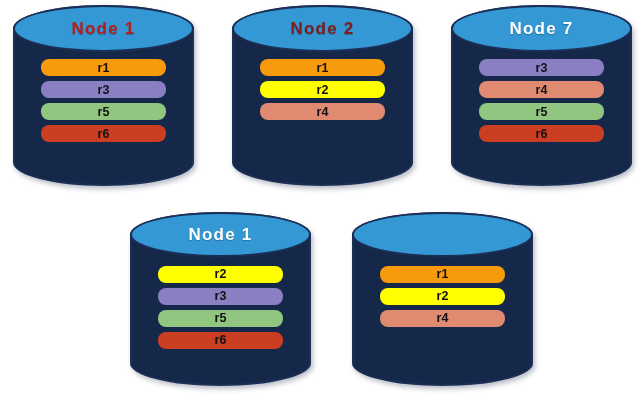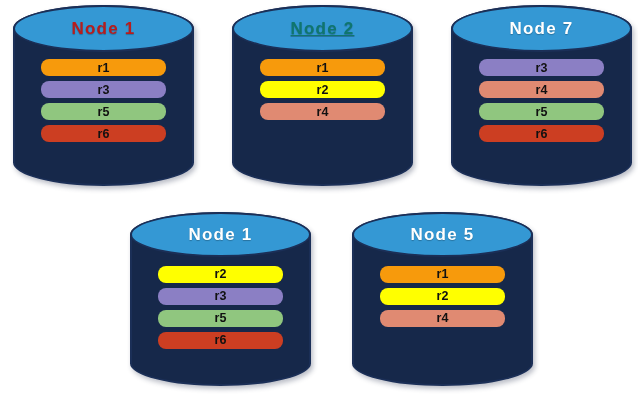--- a/index.html
+++ b/index.html
@@ -103,21 +103,21 @@
       <div class="replica-stack" style="top: 30%; padding-left: 28px; padding-right: 28px; box-sizing: border-box;">
         <div class="replica" style="background: rgb(247, 154, 12); color: rgb(17, 17, 17);">r1</div>
         <div class="replica" style="background: rgb(139, 127, 196); color: rgb(17, 17, 17);">r3</div>
         <div class="replica" style="background: rgb(144, 198, 127); color: rgb(17, 17, 17);">r5</div>
         <div class="replica" style="background: rgb(204, 62, 34); color: rgb(17, 17, 17);">r6</div>
       </div>
     </div>
     <div class="node" style="left: 232px; top: 5px; width: 181px; height: 181px;">
       <div class="cyl-body" style="background: rgb(22, 40, 74); border-color: rgb(27, 47, 87);"></div>
       <div class="cyl-top" style="background: rgb(52, 152, 212); border-color: rgb(27, 47, 87);"></div>
-      <div class="node-label" style="color: #0f766e; text-decoration: underline;">Node  2</div>
+      <div class="node-label" style="color: #7f1d1d;">Node  2</div>
       <div class="replica-stack" style="top: 30%; padding-left: 28px; padding-right: 28px; box-sizing: border-box;">
         <div class="replica" style="background: rgb(247, 154, 12); color: rgb(17, 17, 17);">r1</div>
         <div class="replica" style="background: rgb(255, 255, 0); color: rgb(17, 17, 17);">r2</div>
         <div class="replica" style="background: rgb(224, 138, 114); color: rgb(17, 17, 17);">r4</div>
       </div>
     </div>
     <div class="node" style="left: 451px; top: 5px; width: 181px; height: 181px;">
       <div class="cyl-body" style="background: rgb(22, 40, 74); border-color: rgb(27, 47, 87);"></div>
       <div class="cyl-top" style="background: rgb(52, 152, 212); border-color: rgb(27, 47, 87);"></div>
       <div class="node-label" style="color: rgb(255, 255, 255);">Node  7</div>
@@ -135,20 +135,19 @@
       <div class="replica-stack" style="top: 31%; padding-left: 28px; padding-right: 28px; box-sizing: border-box;">
         <div class="replica" style="background: rgb(255, 255, 0); color: rgb(17, 17, 17);">r2</div>
         <div class="replica" style="background: rgb(139, 127, 196); color: rgb(17, 17, 17);">r3</div>
         <div class="replica" style="background: rgb(144, 198, 127); color: rgb(17, 17, 17);">r5</div>
         <div class="replica" style="background: rgb(204, 62, 34); color: rgb(17, 17, 17);">r6</div>
       </div>
     </div>
     <div class="node" style="left: 352px; top: 212px; width: 181px; height: 174px;">
       <div class="cyl-body" style="background: rgb(22, 40, 74); border-color: rgb(27, 47, 87);"></div>
       <div class="cyl-top" style="background: rgb(52, 152, 212); border-color: rgb(27, 47, 87);"></div>
-      <div class="node-label" style="color: rgb(255, 255, 255);">Node  5</div>
       <div class="replica-stack" style="top: 31%; padding-left: 28px; padding-right: 28px; box-sizing: border-box;">
         <div class="replica" style="background: rgb(247, 154, 12); color: rgb(17, 17, 17);">r1</div>
         <div class="replica" style="background: rgb(255, 255, 0); color: rgb(17, 17, 17);">r2</div>
         <div class="replica" style="background: rgb(224, 138, 114); color: rgb(17, 17, 17);">r4</div>
       </div>
     </div>
   </div>
 
 </body></html>

